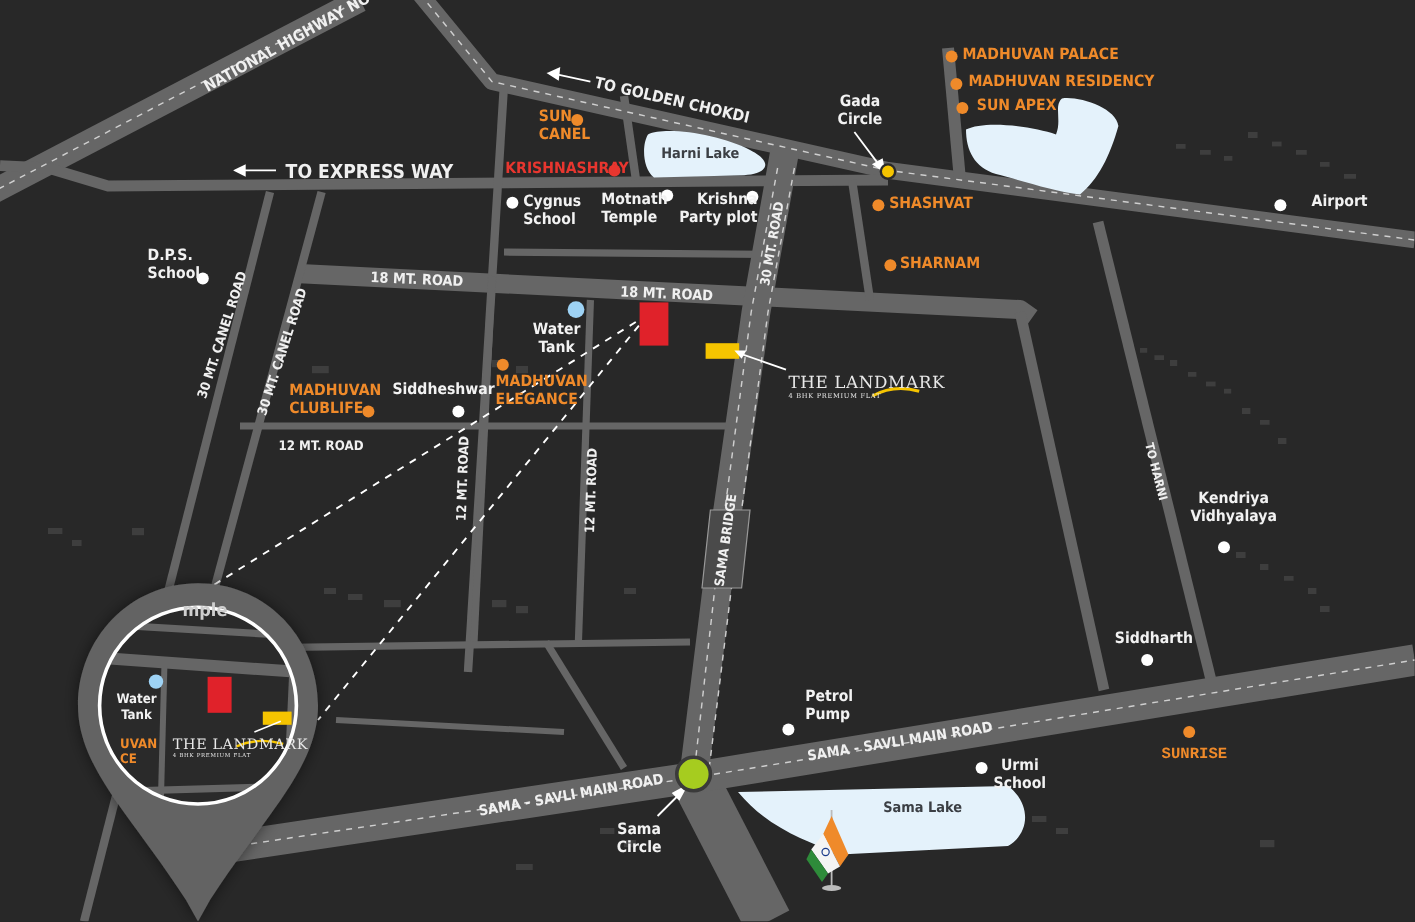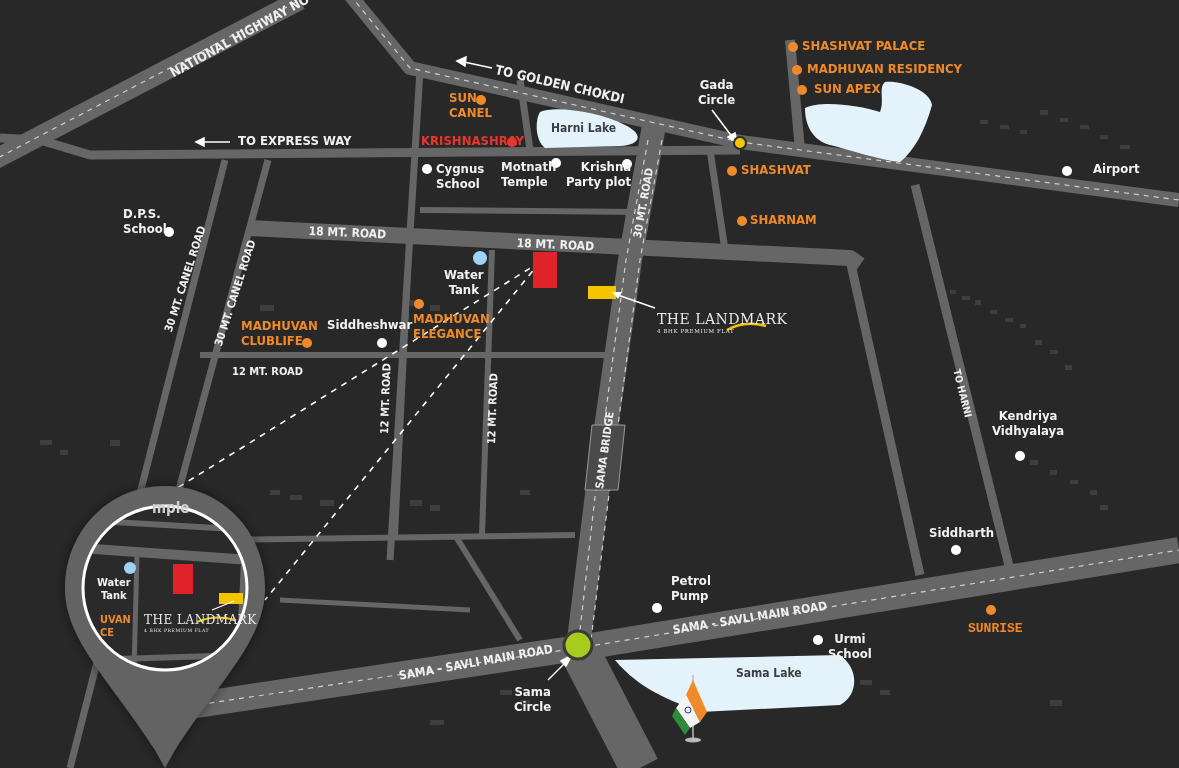--- a/index.html
+++ b/index.html
@@ -179,21 +179,21 @@
     <rect x="219" y="593" width="24" height="11" fill="#f5c400"></rect>
     <line x1="212" y1="610" x2="234" y2="601" stroke="#fff" stroke-width="1.3"></line>
   </g>
   <circle cx="165" cy="588" r="82" fill="none" stroke="#ffffff" stroke-width="3"></circle>
   <path d="M 197 622 Q 215 614 236 620" stroke="#f5c400" stroke-width="2" fill="none"></path>
   <path d="M 727 330 Q 745 320 766 326" stroke="#f5c400" stroke-width="2.5" fill="none"></path>
 </svg>
 
 <div class="lbl road" style="left:168px;top:68px;font-size:13px;transform:rotate(-29deg);">NATIONAL HIGHWAY NO-8</div>
 <div class="lbl road" style="left:497px;top:63px;font-size:13px;transform:rotate(13deg);">TO GOLDEN CHOKDI</div>
-<div class="lbl road" style="left:238px;top:134px;font-size:13px;">TO EXPRESS WAY</div>
+<div class="lbl road" style="left:238px;top:134px;font-size:16px;">TO EXPRESS WAY</div>
 <div class="lbl road" style="left:309px;top:225px;font-size:12px;transform:rotate(2.5deg);">18 MT. ROAD</div>
 <div class="lbl road" style="left:517px;top:237px;font-size:12px;transform:rotate(2.5deg);">18 MT. ROAD</div>
 <div class="lbl road" style="left:632px;top:237px;font-size:11px;transform:rotate(-80deg);">30 MT. ROAD</div>
 <div class="lbl road" style="left:163px;top:330px;font-size:11px;transform:rotate(-72deg);">30 MT. CANEL ROAD</div>
 <div class="lbl road" style="left:213px;top:344px;font-size:11px;transform:rotate(-72deg);">30 MT. CANEL ROAD</div>
 <div class="lbl road" style="left:232px;top:366px;font-size:11px;">12 MT. ROAD</div>
 <div class="lbl road" style="left:379px;top:434px;font-size:11px;transform:rotate(-88deg);">12 MT. ROAD</div>
 <div class="lbl road" style="left:486px;top:444px;font-size:11px;transform:rotate(-88deg);">12 MT. ROAD</div>
 <div class="lbl road" style="left:594px;top:488px;font-size:11px;transform:rotate(-82deg);">SAMA BRIDGE</div>
 <div class="lbl road" style="left:962px;top:368px;font-size:10px;transform:rotate(76deg);">TO HARNI</div>
@@ -264,21 +264,21 @@
   <div>Urmi</div>
       <div>School</div>
 </div>
 
 <div class="lbl white" style="left:514px;top:685px;text-align:center;">
   <div>Sama</div>
       <div>Circle</div>
 </div>
 
 <span class="dot o" style="left:788px;top:42px;"></span>
-<div class="lbl orange" style="left:802px;top:39px;">SHASHVAT PALACE</div>
+<div class="lbl orange" style="left:802px;top:39px;">MADHUVAN PALACE</div>
 
 <span class="dot o" style="left:792px;top:65px;"></span>
 <div class="lbl orange" style="left:807px;top:62px;">MADHUVAN RESIDENCY</div>
 
 <span class="dot o" style="left:797px;top:85px;"></span>
 <div class="lbl orange" style="left:814px;top:82px;">SUN APEX</div>
 
 <span class="dot o" style="left:476px;top:95px;"></span>
 <div class="lbl orange" style="left:449px;top:91px;">
   <div>SUN</div>

